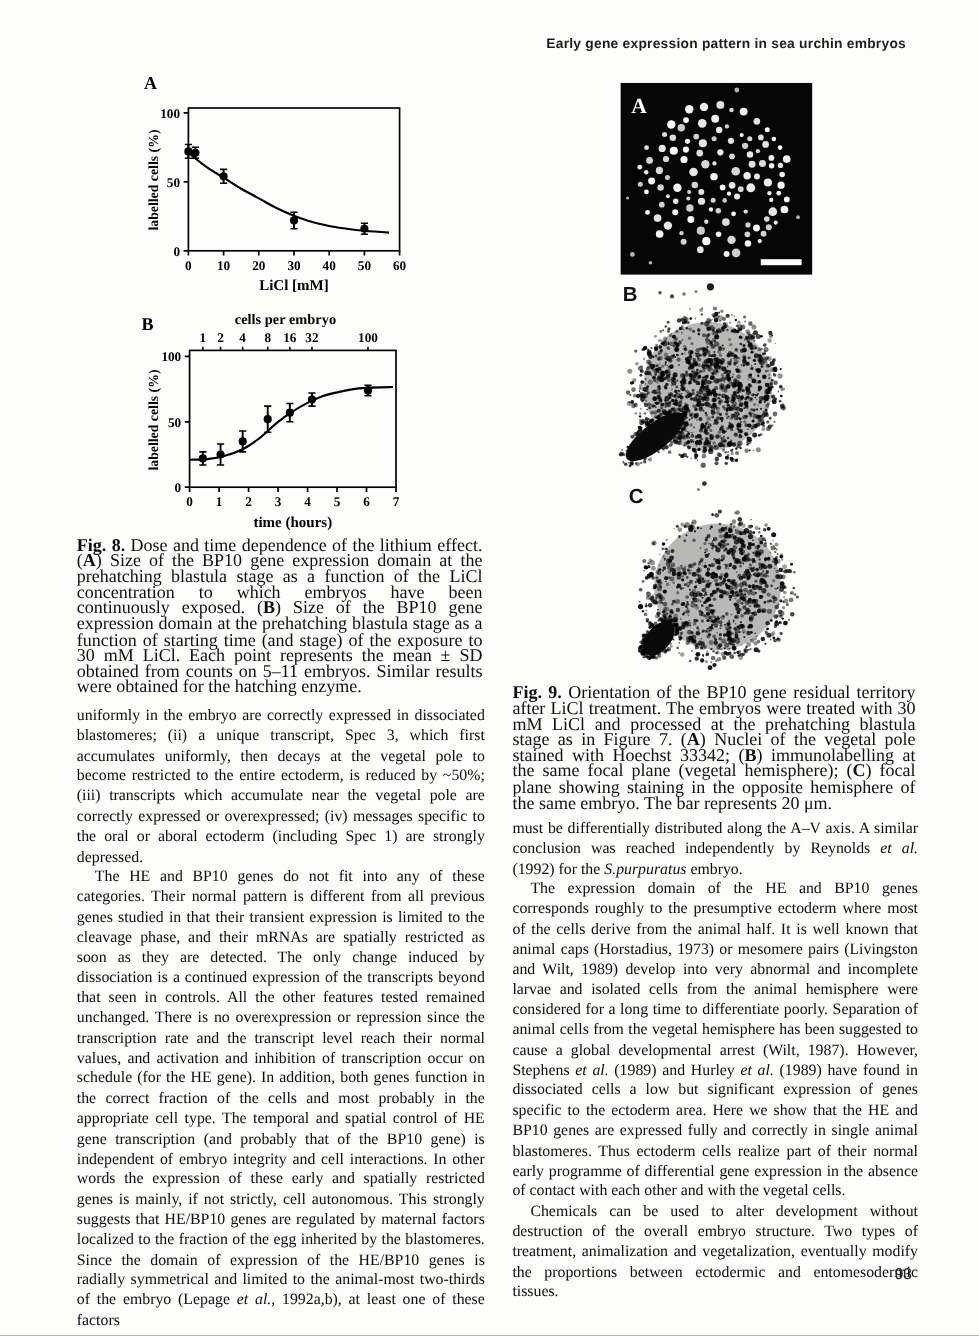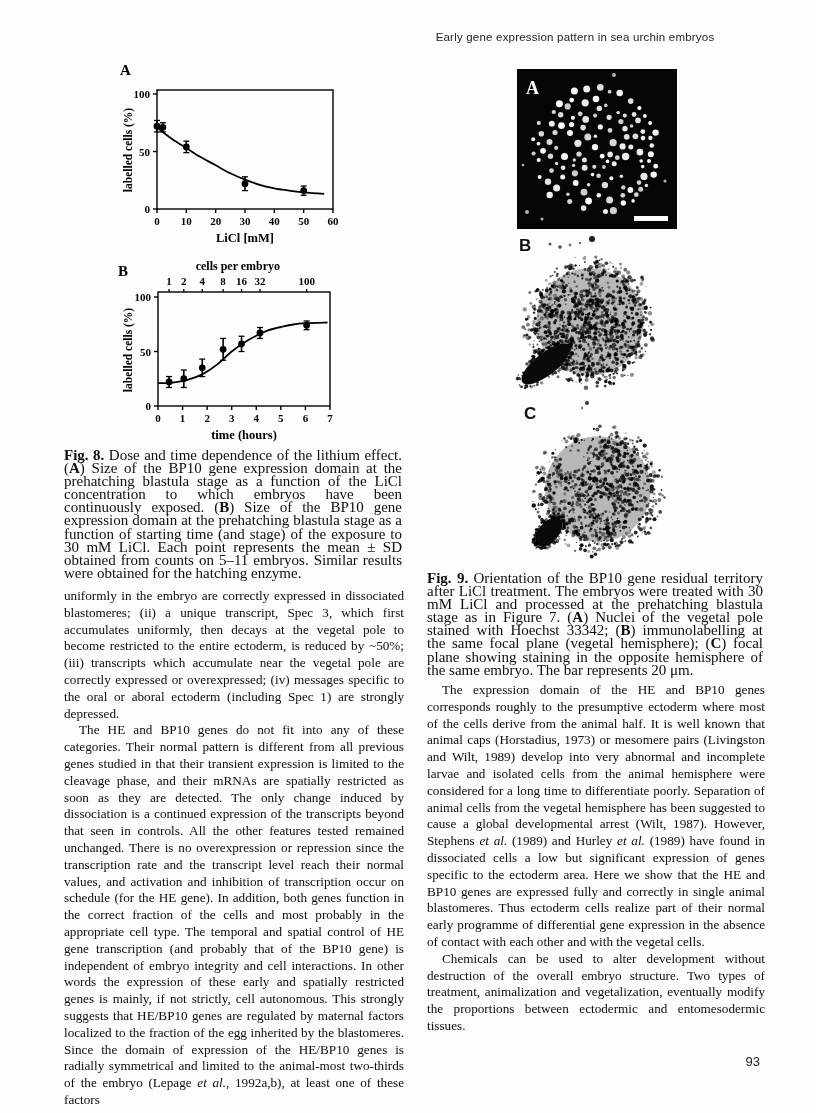--- a/index.html
+++ b/index.html
@@ -1,19 +1,19 @@
 <!DOCTYPE html>
 <html><head>
 <meta charset="utf-8">
 <style>
   html,body{margin:0;padding:0;background:#888;}
   .page{position:relative;width:816px;height:1113px;background:#fdfdfb;margin:0 auto;overflow:hidden;
         font-family:"Liberation Serif",serif;color:#111;}
-  .running-title{position:absolute;top:31px;left:395px;width:360px;text-align:center;
-        font-family:"Liberation Sans",sans-serif;font-weight:normal;font-size:11.5px;color:#1d1d1d;letter-spacing:.2px;}
+  .running-title{position:absolute;top:31px;left:395px;width:360px;text-align:right;
+        font-family:"Liberation Sans",sans-serif;font-weight:bold;font-size:11.5px;color:#1d1d1d;letter-spacing:.2px;}
   .panel-letter{position:absolute;font-weight:bold;font-size:15px;color:#000;}
   .chart-svg{position:absolute;}
   .caption{position:absolute;font-size:15px;line-height:13.1px;text-align:justify;color:#0e0e0e;}
   .caption b{font-weight:bold;}
   .bodycol{position:absolute;font-size:13.2px;line-height:16.8px;text-align:justify;color:#0c0c0c;margin-top:12px;}
   .bodycol p{margin:0;}
   .bodycol p.ind{text-indent:15px;}
   .micro-label{position:absolute;font-family:"Liberation Sans",sans-serif;font-weight:600;font-size:17px;color:#111;}
   .page-number{position:absolute;top:1054px;left:690px;width:70px;text-align:right;
         font-family:"Liberation Sans",sans-serif;font-size:13px;color:#222;}
@@ -2772,19 +2772,20 @@
     </svg>
 
   <div class="caption" style="top:572px;left:427px;width:336px;"><b>Fig. 9.</b> Orientation of the BP10 gene residual territory after LiCl treatment. The embryos were treated with 30 mM LiCl and processed at the prehatching blastula stage as in Figure 7. (<b>A</b>) Nuclei of the vegetal pole stained with Hoechst 33342; (<b>B</b>) immunolabelling at the same focal plane (vegetal hemisphere); (<b>C</b>) focal plane showing staining in the opposite hemisphere of the same embryo. The bar represents 20 μm.</div>
 
   <div class="bodycol" style="top:576px;left:64px;width:340px;">
     <p>uniformly in the embryo are correctly expressed in dissociated blastomeres; (ii) a unique transcript, Spec 3, which first accumulates uniformly, then decays at the vegetal pole to become restricted to the entire ectoderm, is reduced by ~50%; (iii) transcripts which accumulate near the vegetal pole are correctly expressed or overexpressed; (iv) messages specific to the oral or aboral ectoderm (including Spec 1) are strongly depressed.</p>
     <p class="ind">The HE and BP10 genes do not fit into any of these categories. Their normal pattern is different from all previous genes studied in that their transient expression is limited to the cleavage phase, and their mRNAs are spatially restricted as soon as they are detected. The only change induced by dissociation is a continued expression of the transcripts beyond that seen in controls. All the other features tested remained unchanged. There is no overexpression or repression since the transcription rate and the transcript level reach their normal values, and activation and inhibition of transcription occur on schedule (for the HE gene). In addition, both genes function in the correct fraction of the cells and most probably in the appropriate cell type. The temporal and spatial control of HE gene transcription (and probably that of the BP10 gene) is independent of embryo integrity and cell interactions. In other words the expression of these early and spatially restricted genes is mainly, if not strictly, cell autonomous. This strongly suggests that HE/BP10 genes are regulated by maternal factors localized to the fraction of the egg inherited by the blastomeres. Since the domain of expression of the HE/BP10 genes is radially symmetrical and limited to the animal-most two-thirds of the embryo (Lepage <i>et al.</i>, 1992a,b), at least one of these factors</p>
   </div>
 
   <div class="bodycol" style="top:670px;left:427px;width:338px;">
+    <p>must be differentially distributed along the A–V axis. A similar conclusion was reached independently by Reynolds <i>et al.</i> (1992) for the <i>S.purpuratus</i> embryo.</p>
     <p class="ind">The expression domain of the HE and BP10 genes corresponds roughly to the presumptive ectoderm where most of the cells derive from the animal half. It is well known that animal caps (Horstadius, 1973) or mesomere pairs (Livingston and Wilt, 1989) develop into very abnormal and incomplete larvae and isolated cells from the animal hemisphere were considered for a long time to differentiate poorly. Separation of animal cells from the vegetal hemisphere has been suggested to cause a global developmental arrest (Wilt, 1987). However, Stephens <i>et al.</i> (1989) and Hurley <i>et al.</i> (1989) have found in dissociated cells a low but significant expression of genes specific to the ectoderm area. Here we show that the HE and BP10 genes are expressed fully and correctly in single animal blastomeres. Thus ectoderm cells realize part of their normal early programme of differential gene expression in the absence of contact with each other and with the vegetal cells.</p>
     <p class="ind">Chemicals can be used to alter development without destruction of the overall embryo structure. Two types of treatment, animalization and vegetalization, eventually modify the proportions between ectodermic and entomesodermic tissues.</p>
   </div>
 
   <div class="page-number">93</div>
 
 </div>
 
 </body></html>

